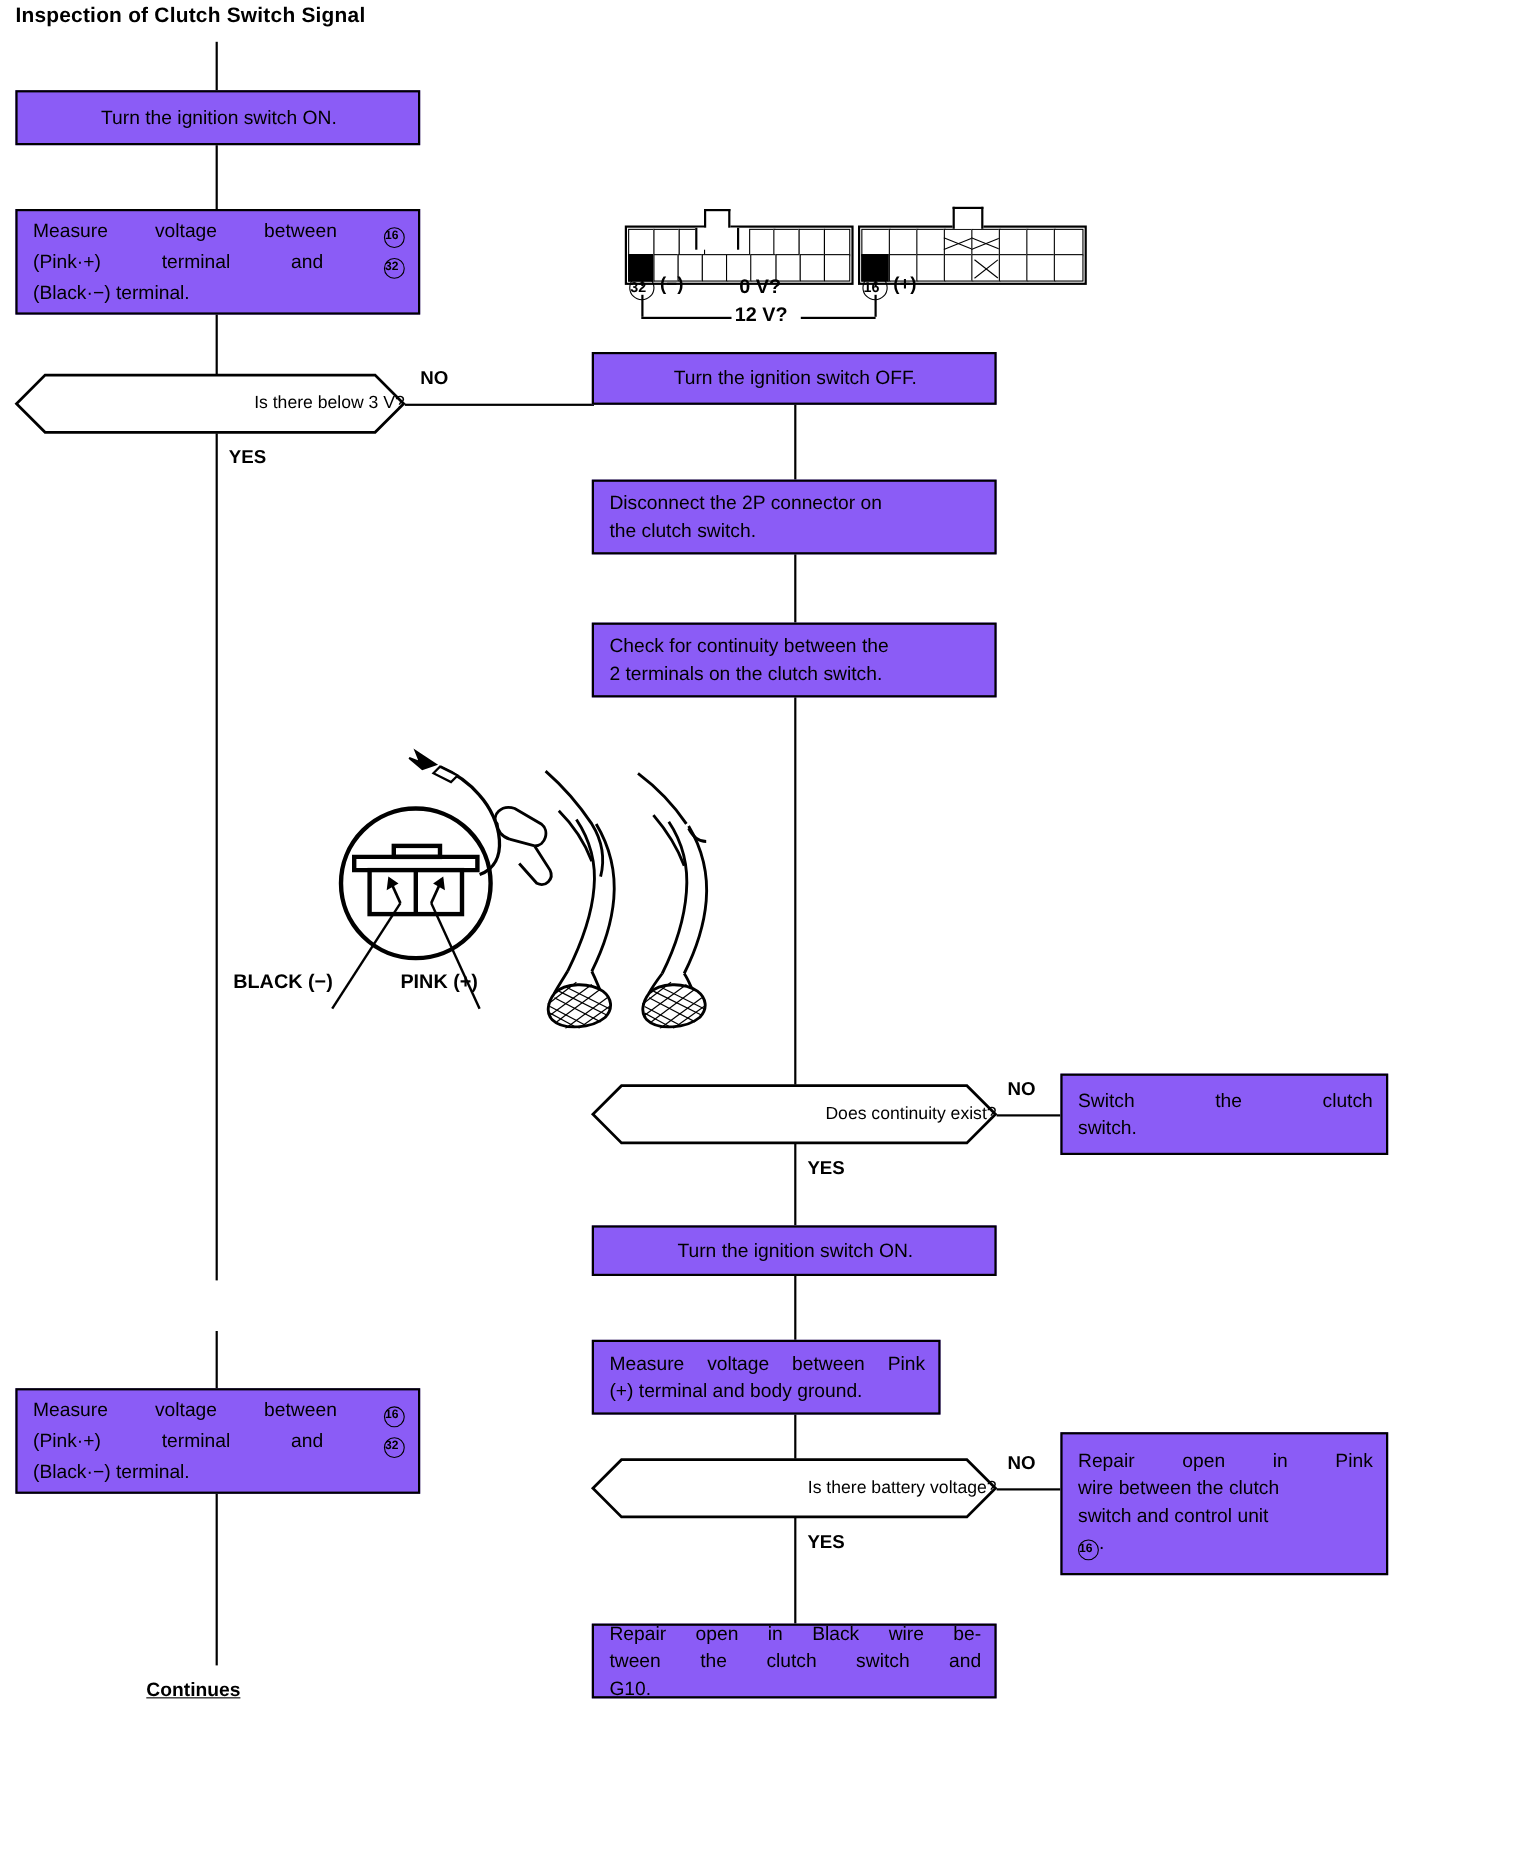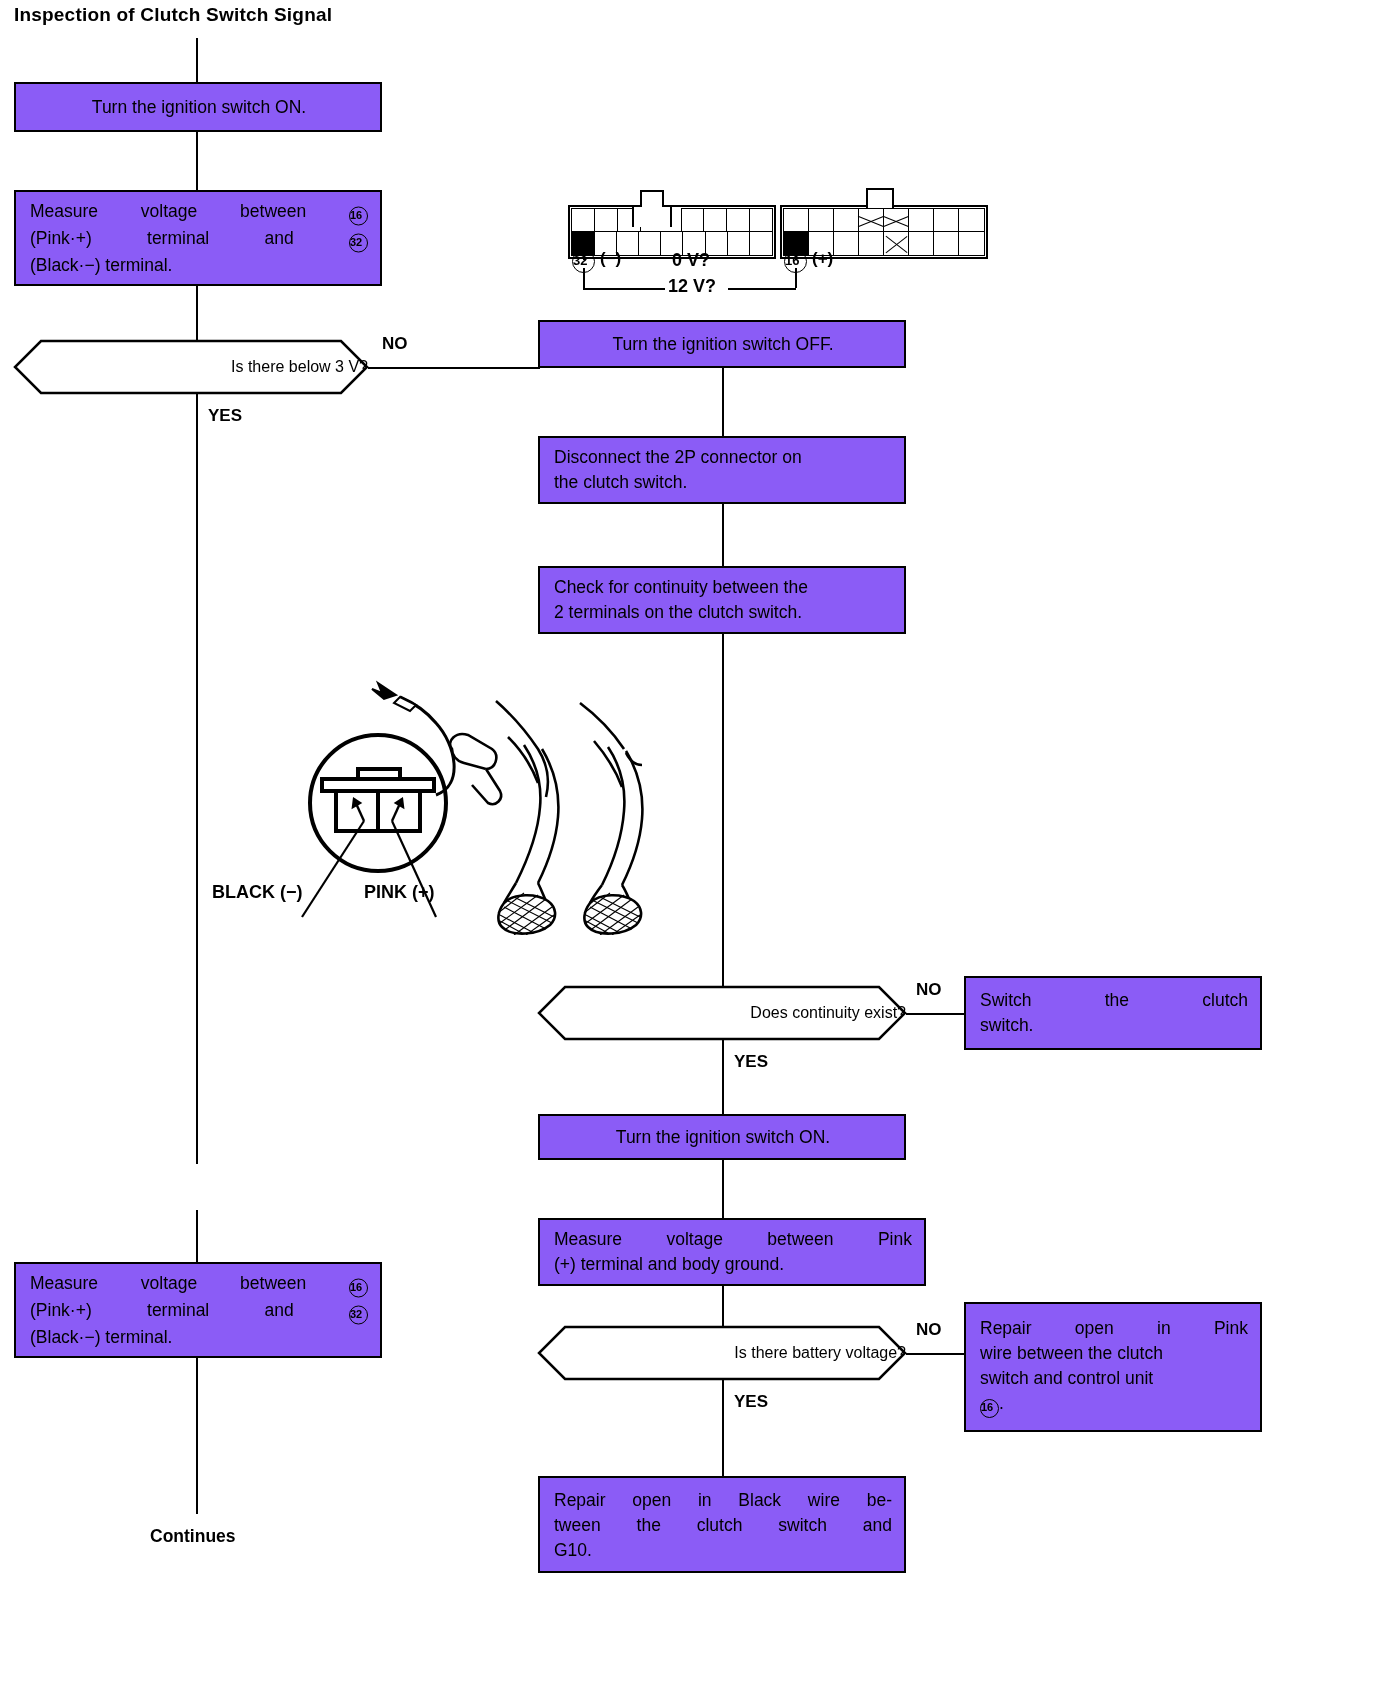--- a/index.html
+++ b/index.html
@@ -131,21 +131,21 @@
         <span>terminal</span>
         <span>and</span>
         <span class="cnum">32</span>
       </span>
       <span class="line">(Black·−) terminal.</span>
     </div>
   </div>
 
   <div class="v" style="left:196px;top:1358px;height:156px;"></div>
 
-  <div class="footer" style="left:150px;top:1526px;">Continues</div>
+  <div class="footer" style="left:133px;top:1526px;text-decoration:underline;">Continues</div>
 
   <div class="conn" style="left:568px;top:205px;width:208px;height:54px;">
     <div class="inner">
       <div class="row">
         <div class="cell"></div>
         <div class="cell"></div>
         <div class="cell"></div>
         <div class="cell blank"></div>
         <div class="cell blank"></div>
         <div class="cell"></div>
@@ -261,21 +261,21 @@
 
   <div class="v" style="left:722px;top:1040px;height:74px;"></div>
   <div class="lbl" style="left:734px;top:1052px;">YES</div>
 
   <div class="box" style="left:538px;top:1114px;width:368px;height:46px;">
     <div class="txt center"><span>Turn the ignition switch ON.</span></div>
   </div>
 
   <div class="v" style="left:722px;top:1160px;height:58px;"></div>
 
-  <div class="box" style="left:538px;top:1218px;width:388px;height:68px;">
+  <div class="box" style="left:538px;top:1218px;width:317px;height:68px;">
     <div class="txt">
       <span class="line just">
         <span>Measure</span>
         <span>voltage</span>
         <span>between</span>
         <span>Pink</span>
       </span>
       <span class="line">(+) terminal and body ground.</span>
     </div>
   </div>
@@ -304,21 +304,21 @@
       <span class="line">switch and control unit</span>
       <span class="line">
         <span class="cnum">16</span><span>.</span>
       </span>
     </div>
   </div>
 
   <div class="v" style="left:722px;top:1380px;height:96px;"></div>
   <div class="lbl" style="left:734px;top:1392px;">YES</div>
 
-  <div class="box" style="left:538px;top:1476px;width:368px;height:97px;">
+  <div class="box" style="left:538px;top:1476px;width:368px;height:68px;">
     <div class="txt">
       <span class="line just">
         <span>Repair</span>
         <span>open</span>
         <span>in</span>
         <span>Black</span>
         <span>wire</span>
         <span>be-</span>
       </span>
       <span class="line just">

